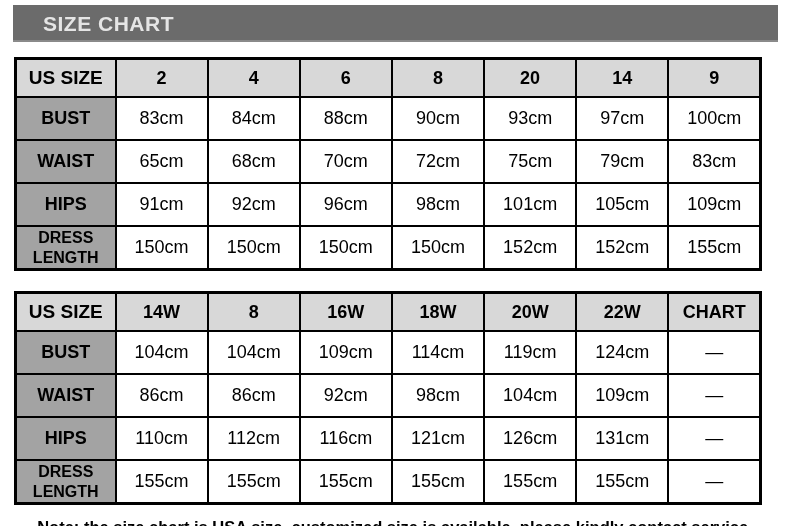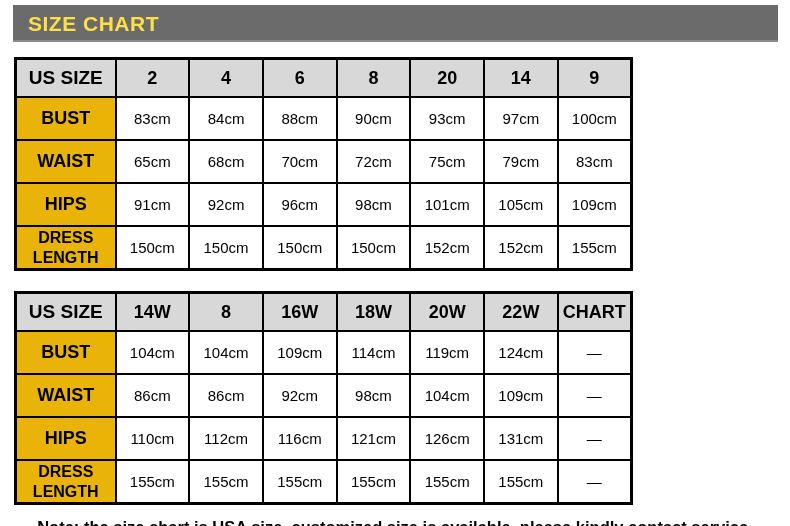--- a/index.html
+++ b/index.html
@@ -8,64 +8,64 @@
     height: 526px;
     background: #ffffff;
     font-family: "Liberation Sans", sans-serif;
     color: #000;
     overflow: hidden;
   }
   .banner {
     margin: 5px 12px 0 13px;
     height: 37px;
     background: #6b6b6b;
-    color: #fde047;
+    color: #e5e5e5;
     font-weight: bold;
     font-size: 21px;
     line-height: 37px;
-    padding-left: 15px;
+    padding-left: 30px;
     letter-spacing: 0.5px;
     box-sizing: border-box;
     border-bottom: 2px solid #8a8a8a;
   }
   table.size-table {
     border-collapse: collapse;
     table-layout: fixed;
-    width: 619px;
+    width: 748px;
     margin-left: 14px;
     border: 3px solid #000;
   }
   table.t1 { margin-top: 15px; }
   table.t2 { margin-top: 20px; }
   th, td {
     border: 2px solid #000;
     text-align: center;
     vertical-align: middle;
     padding: 0;
     overflow: hidden;
   }
   thead th {
     background: #d8d8d8;
     font-size: 18px;
     font-weight: bold;
     height: 36px;
   }
   thead th.corner { font-size: 19px; }
   tbody th.row-label {
-    background: #eab308;
+    background: #a3a3a3;
     font-size: 18px;
     font-weight: bold;
   }
   tbody th.row-label.small {
     font-size: 16px;
     line-height: 1.2;
     white-space: pre-line;
   }
   tbody td {
-    font-size: 15px;
+    font-size: 18px;
     font-weight: normal;
     height: 41px;
     background: #ffffff;
   }
   .note {
     margin-top: 13px;
     text-align: center;
     font-weight: bold;
     font-size: 16.5px;
   }

